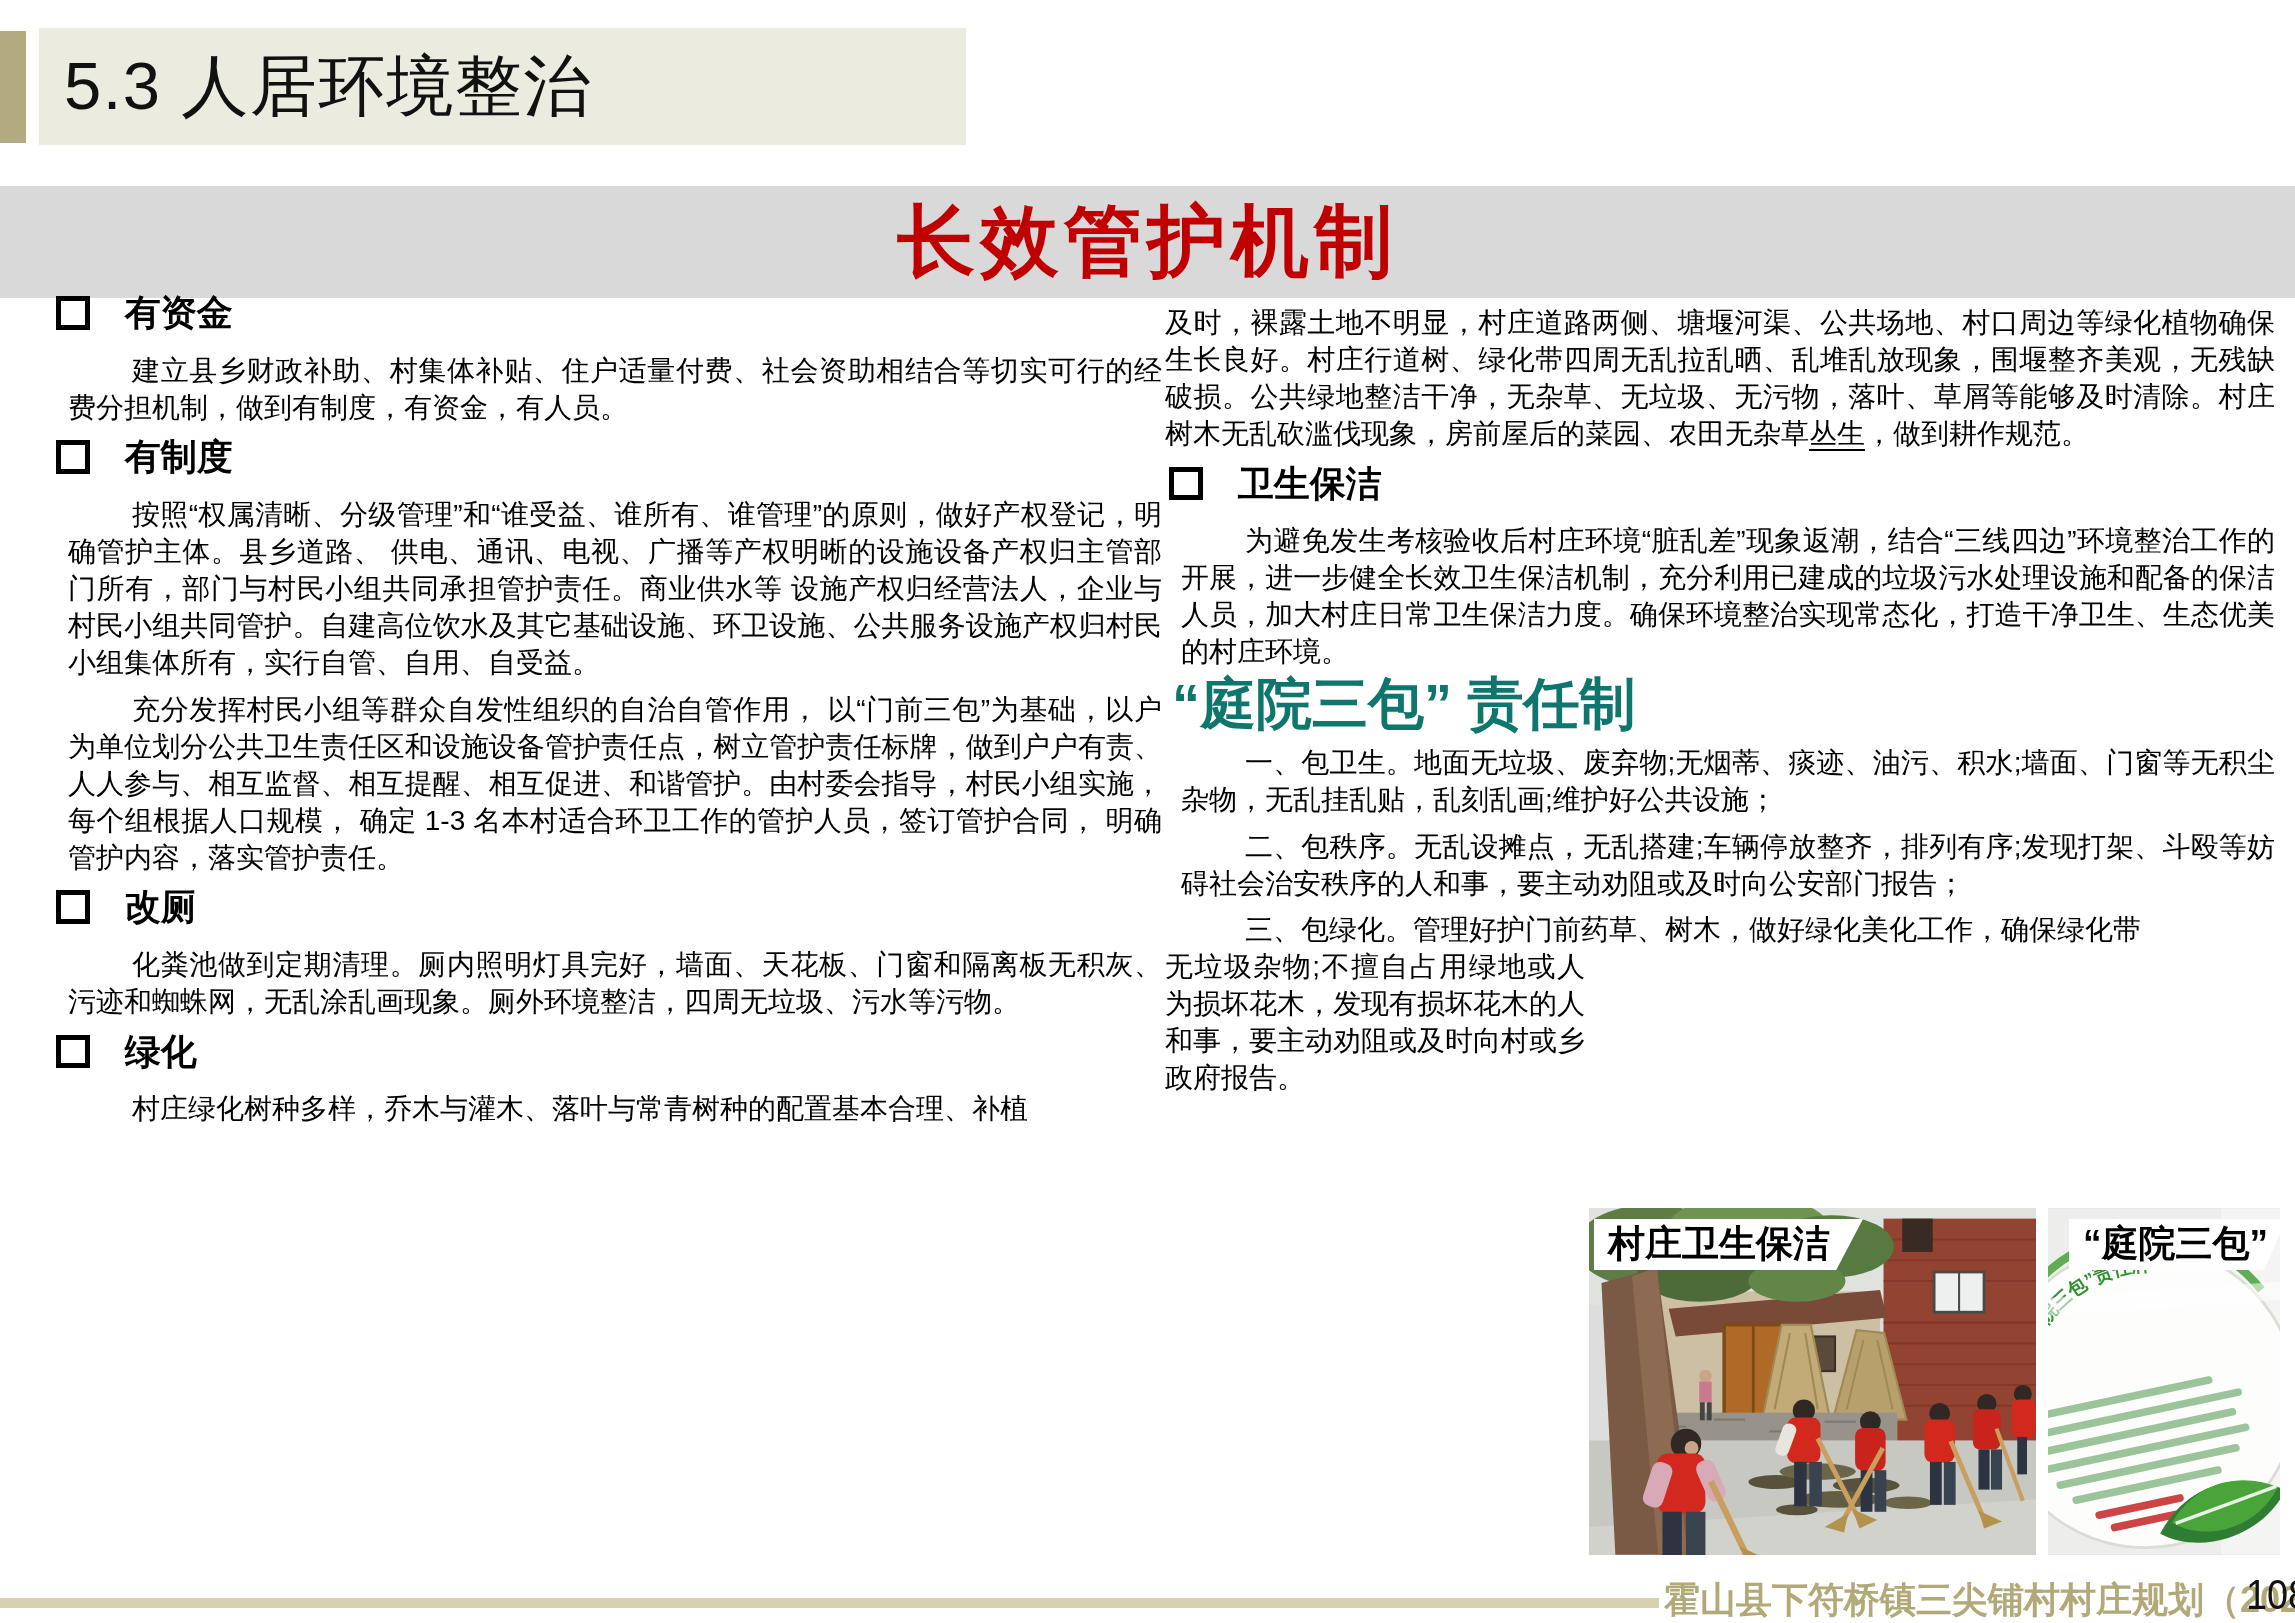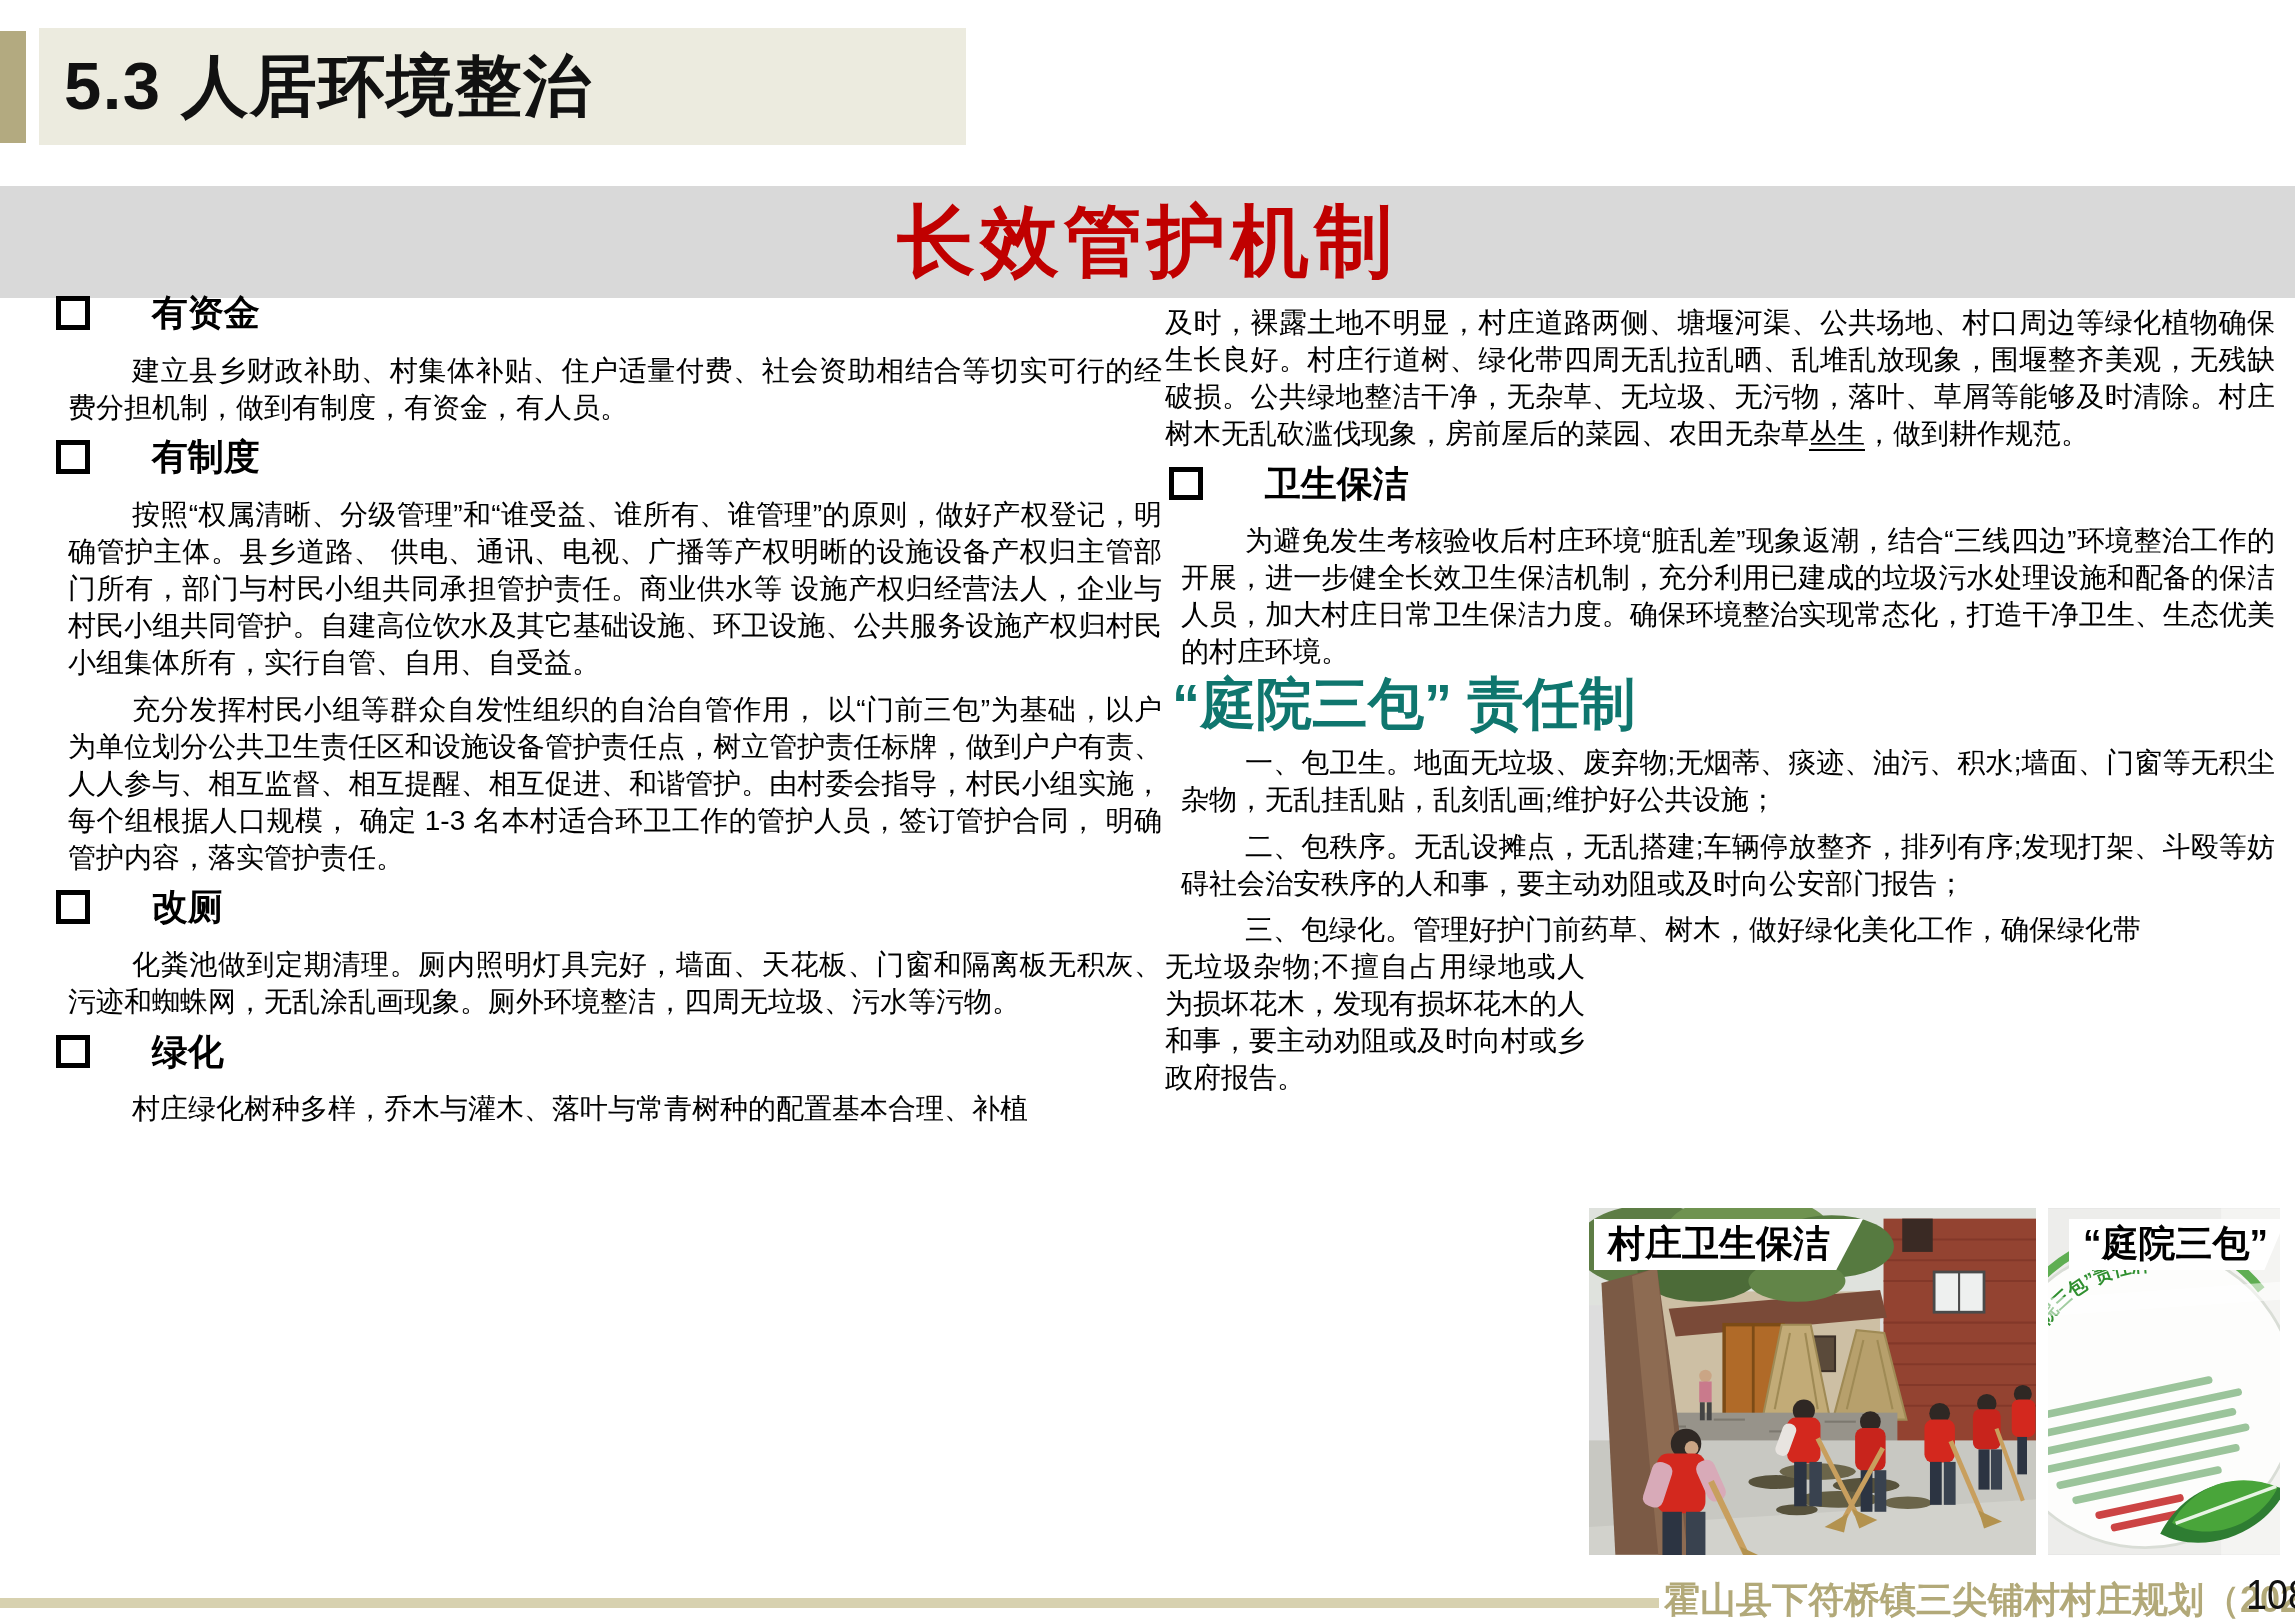--- a/index.html
+++ b/index.html
@@ -3,34 +3,34 @@
 <meta charset="utf-8">
 <style>
   html,body{margin:0;padding:0;background:#ffffff;}
   .page{position:relative;width:2295px;height:1623px;background:#ffffff;overflow:hidden;
         font-family:"Liberation Sans","DejaVu Sans",sans-serif;color:#000;}
 
   
   .header-accent{position:absolute;left:0;top:31px;width:26px;height:112px;background:#b3aa80;}
   .header-box{position:absolute;left:39px;top:28px;width:927px;height:117px;background:#ecebdf;
               display:flex;align-items:center;padding-left:25px;box-sizing:border-box;}
-  .header-title{font-size:67px;font-weight:bold;letter-spacing:1.4px;color:#111;}
+  .header-title{font-size:67px;font-weight:normal;letter-spacing:1.4px;color:#111;}
 
   
   .banner{position:absolute;left:0;top:186px;width:2295px;height:112px;background:#d9d9d9;
           display:flex;align-items:center;justify-content:center;}
   .banner-title{font-size:78px;font-weight:bold;color:#c00000;letter-spacing:5.5px;}
 
   
   .col{position:absolute;width:1110px;}
   .left-col{left:52px;top:291px;}
   .right-col{left:1165px;top:304px;}
 
   .h{font-size:36px;font-weight:bold;line-height:44px;margin:0 0 16.6px 0;
-     display:flex;align-items:center;gap:27px;}
+     display:flex;align-items:center;}
   .sq{width:23.6px;height:23.6px;border:5.5px solid #000;flex:none;margin-left:4.2px;margin-right:35px;}
   .p{font-size:28px;line-height:37px;margin:0 0 9.7px 0;text-align:justify;}
   .ind{text-indent:64px;margin-left:16px;}
   .redh{font-size:56px;font-weight:bold;color:#0f766e;line-height:46px;margin:11px 0 16.6px 7px;}
   .narrow{width:420px;}
   .u{text-decoration:underline;text-underline-offset:5.5px;text-decoration-thickness:2.1px;}
 
   
   .photo{position:absolute;top:1208px;height:347px;overflow:hidden;background:#ddd;}
   .photo1{left:1589px;width:447px;}

